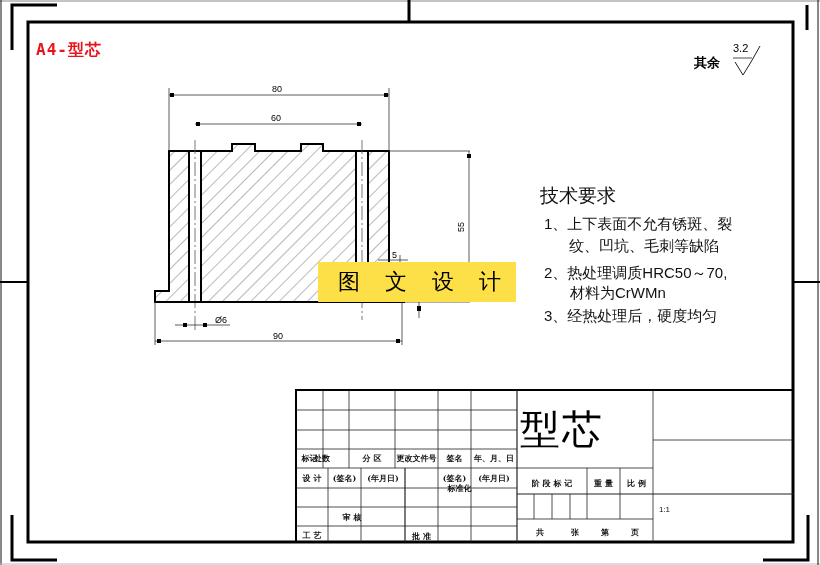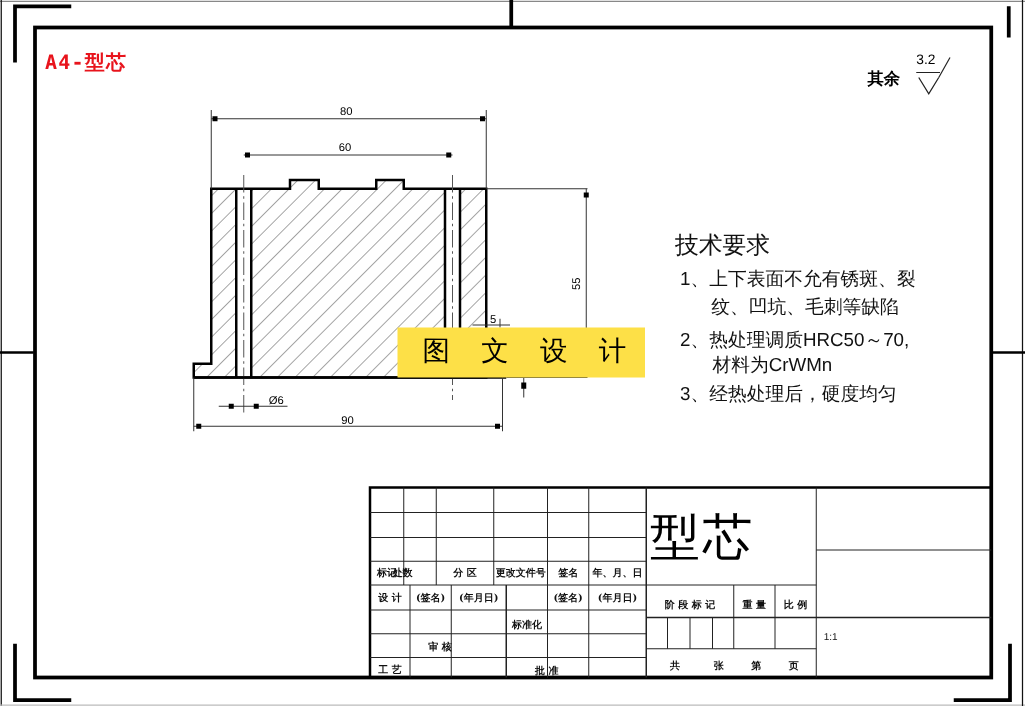--- a/index.html
+++ b/index.html
@@ -169,27 +169,27 @@
   <div class="tb-cell" style="left:296px;top:453px;width:27px;">标记</div>
   <div class="tb-cell" style="left:309px;top:453px;width:26px;">处数</div>
   <div class="tb-cell" style="left:349px;top:453px;width:46px;">分 区</div>
   <div class="tb-cell" style="left:395px;top:453px;width:43px;">更改文件号</div>
   <div class="tb-cell" style="left:438px;top:453px;width:33px;">签名</div>
   <div class="tb-cell" style="left:471px;top:453px;width:46px;">年、月、日</div>
 
   <div class="tb-cell" style="left:296px;top:473px;width:32px;">设 计</div>
   <div class="tb-cell" style="left:328px;top:473px;width:33px;">(签名)</div>
   <div class="tb-cell" style="left:361px;top:473px;width:44px;">(年月日)</div>
-  <div class="tb-cell" style="left:405px;top:494px;width:33px;">标准化</div>
+  <div class="tb-cell" style="left:405px;top:483px;width:33px;padding-left:38px;">标准化</div>
   <div class="tb-cell" style="left:438px;top:473px;width:33px;">(签名)</div>
   <div class="tb-cell" style="left:471px;top:473px;width:46px;">(年月日)</div>
 
   <div class="tb-cell" style="left:296px;top:512px;width:40px;padding-left:36px;">审 核</div>
   <div class="tb-cell" style="left:296px;top:530px;width:32px;">工 艺</div>
-  <div class="tb-cell" style="left:405px;top:531px;width:33px;padding-left:16px;">批 准</div>
+  <div class="tb-cell" style="left:405px;top:531px;width:33px;">批 准</div>
 
   <div class="tb-cell" style="left:517px;top:478px;width:70px;">阶 段 标 记</div>
   <div class="tb-cell" style="left:587px;top:478px;width:33px;">重 量</div>
   <div class="tb-cell" style="left:620px;top:478px;width:33px;">比 例</div>
   <div class="tb-cell" style="left:620px;top:505px;width:33px;font-weight:normal;font-family:'Liberation Sans',sans-serif;padding-left:28px;">1:1</div>
 
   <div class="tb-cell" style="left:530px;top:527px;width:20px;">共</div>
   <div class="tb-cell" style="left:565px;top:527px;width:20px;">张</div>
   <div class="tb-cell" style="left:595px;top:527px;width:20px;">第</div>
   <div class="tb-cell" style="left:625px;top:527px;width:20px;">页</div>

